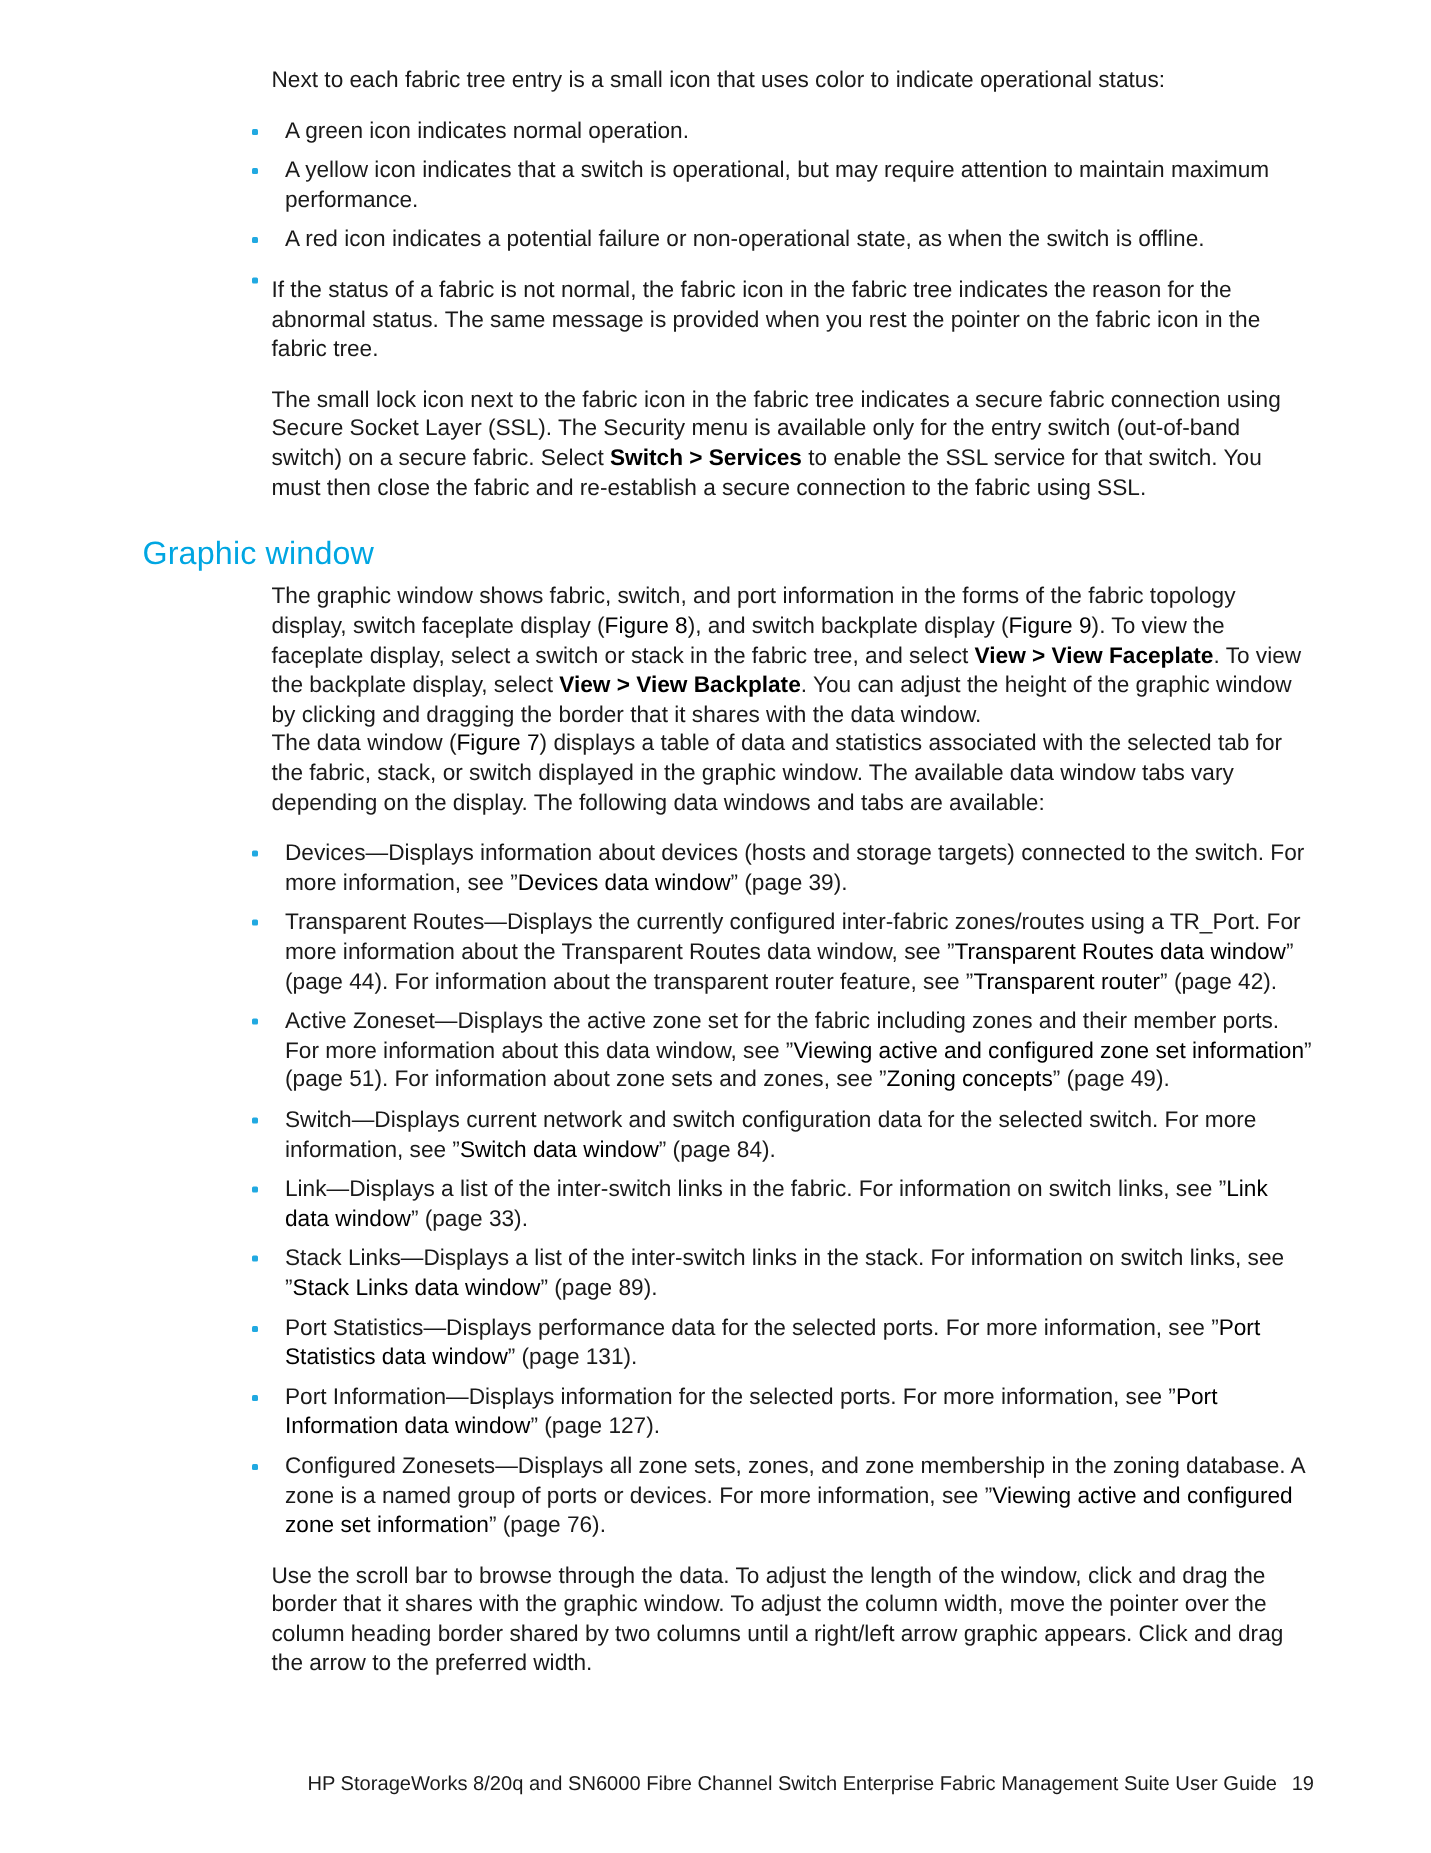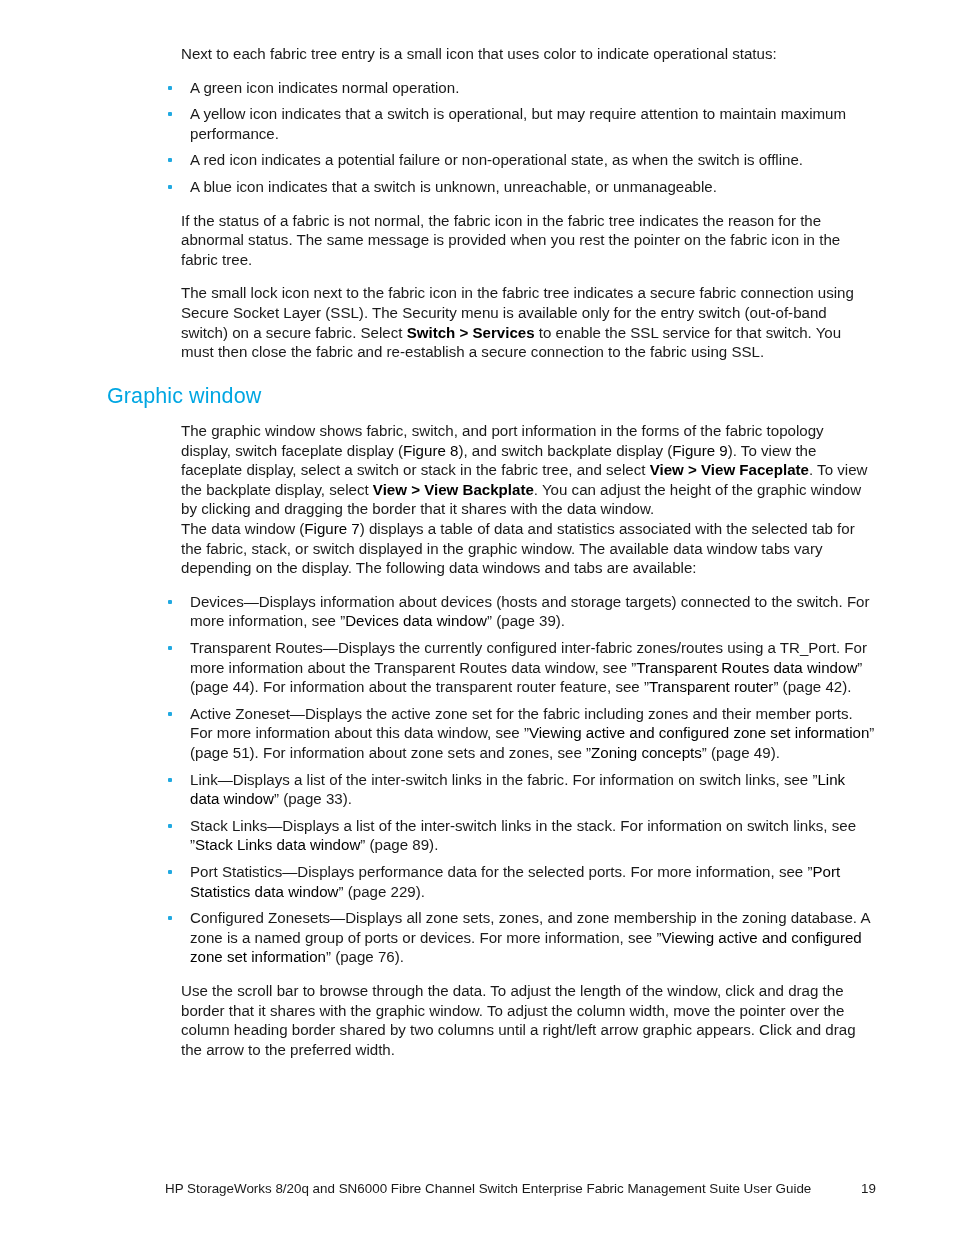--- a/index.html
+++ b/index.html
@@ -22,21 +22,21 @@
     top: 44px;
     width: 782px;
   }
   
   .h1 {
     color: #00a6e2;
     font-size: 21.5px;
     font-weight: normal;
     letter-spacing: 0.1px;
     line-height: 1.18;
-    margin: 12px;
+    margin: 0;
     padding: 0;
   }
   .h1-wrap { margin: 22px 0 6px 0; }
 
   
   .body-col { margin-left: 70px; }
 
   p.para {
     margin: 0 0 14px 16px;
     font-size: 15.1px;
@@ -81,21 +81,21 @@
     width: 712px;
     font-size: 13.4px;
     line-height: 17px;
     color: #1a1a1a;
   }
   .footer-row {
     display: flex;
     justify-content: space-between;
     align-items: baseline;
   }
-  .footer-title { white-space: nowrap; }
+  .footer-title { white-space: nowrap; margin-left: 40px; }
   .footer-pageno { padding-right: 1px; }
 </style>
 </head>
 <body>
 
 <div class="page">
 
   <div class="content">
 
     <div class="body-col">
@@ -109,21 +109,20 @@
         <li>
           <span class="bullet-mark"></span>
           <span>A yellow icon indicates that a switch is operational, but may require attention to maintain maximum performance.</span>
         </li>
         <li>
           <span class="bullet-mark"></span>
           <span>A red icon indicates a potential failure or non-operational state, as when the switch is offline.</span>
         </li>
         <li>
           <span class="bullet-mark"></span>
-          <span>A blue icon indicates that a switch is unknown, unreachable, or unmanageable.</span>
         </li>
       </ul>
 
       <p class="para">If the status of a fabric is not normal, the fabric icon in the fabric tree indicates the reason for the abnormal status. The same message is provided when you rest the pointer on the fabric icon in the fabric tree.</p>
 
       <p class="para"><span>The small lock icon next to the fabric icon in the fabric tree indicates a secure fabric connection using Secure Socket Layer (SSL). The Security menu is available only for the entry switch (out-of-band switch) on a secure fabric. Select </span><span class="bld">Switch &gt; Services</span><span> to enable the SSL service for that switch. You must then close the fabric and re-establish a secure connection to the fabric using SSL.</span></p>
     </div>
 
     <div class="h1-wrap">
       <h1 class="h1">Graphic window</h1>
@@ -142,33 +141,39 @@
         </li>
 
         <li>
           <span class="bullet-mark"></span><span>Transparent Routes—Displays the currently configured inter-fabric zones/routes using a TR_Port. For more information about the Transparent Routes data window, see ”</span><span class="lnk">Transparent Routes data window</span><span>” (page 44). For information about the transparent router feature, see ”</span><span class="lnk">Transparent router</span><span>” (page 42).</span>
         </li>
 
         <li>
           <span class="bullet-mark"></span><span>Active Zoneset—Displays the active zone set for the fabric including zones and their member ports. For more information about this data window, see ”</span><span class="lnk">Viewing active and configured zone set information</span><span>” (page 51). For information about zone sets and zones, see ”</span><span class="lnk">Zoning concepts</span><span>” (page 49).</span>
         </li>
 
+        <li>
+          <span class="bullet-mark"></span><span>Switch—Displays current network and switch configuration data for the selected switch. For more information, see ”</span><span class="lnk">Switch data window</span><span>” (page 84).</span>
+        </li>
 
         <li>
           <span class="bullet-mark"></span><span>Link—Displays a list of the inter-switch links in the fabric. For information on switch links, see ”</span><span class="lnk">Link data window</span><span>” (page 33).</span>
         </li>
 
         <li>
           <span class="bullet-mark"></span><span>Stack Links—Displays a list of the inter-switch links in the stack. For information on switch links, see ”</span><span class="lnk">Stack Links data window</span><span>” (page 89).</span>
         </li>
 
         <li>
-          <span class="bullet-mark"></span><span>Port Statistics—Displays performance data for the selected ports. For more information, see ”</span><span class="lnk">Port Statistics data window</span><span>” (page 229).</span>
+          <span class="bullet-mark"></span><span>Port Statistics—Displays performance data for the selected ports. For more information, see ”</span><span class="lnk">Port Statistics data window</span><span>” (page 131).</span>
         </li>
 
+        <li>
+          <span class="bullet-mark"></span><span>Port Information—Displays information for the selected ports. For more information, see ”</span><span class="lnk">Port Information data window</span><span>” (page 127).</span>
+        </li>
 
         <li>
           <span class="bullet-mark"></span><span>Configured Zonesets—Displays all zone sets, zones, and zone membership in the zoning database. A zone is a named group of ports or devices. For more information, see ”</span><span class="lnk">Viewing active and configured zone set information</span><span>” (page 76).</span>
         </li>
 
       </ul>
 
       <p class="para">Use the scroll bar to browse through the data. To adjust the length of the window, click and drag the border that it shares with the graphic window. To adjust the column width, move the pointer over the column heading border shared by two columns until a right/left arrow graphic appears. Click and drag the arrow to the preferred width.</p>
     </div>
 

